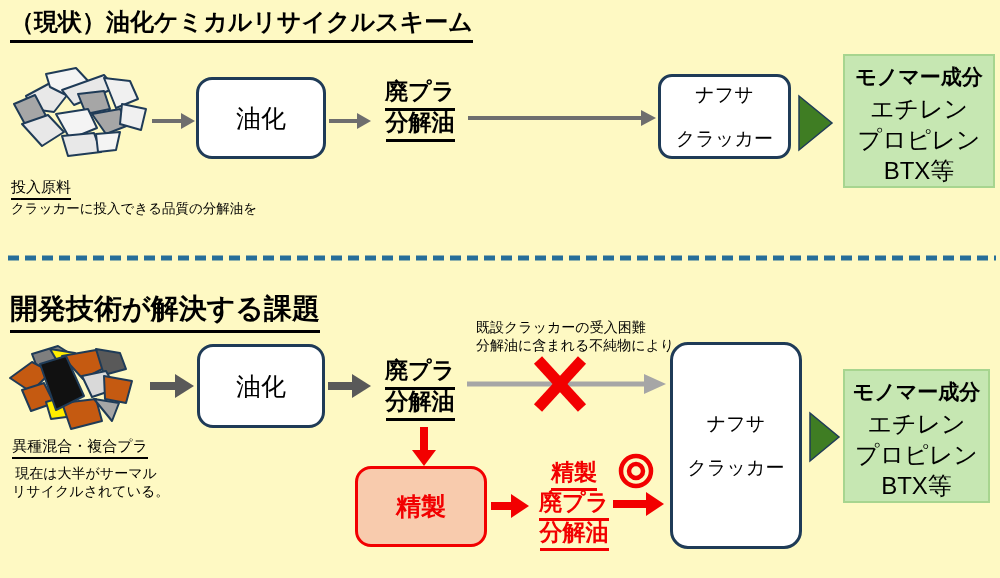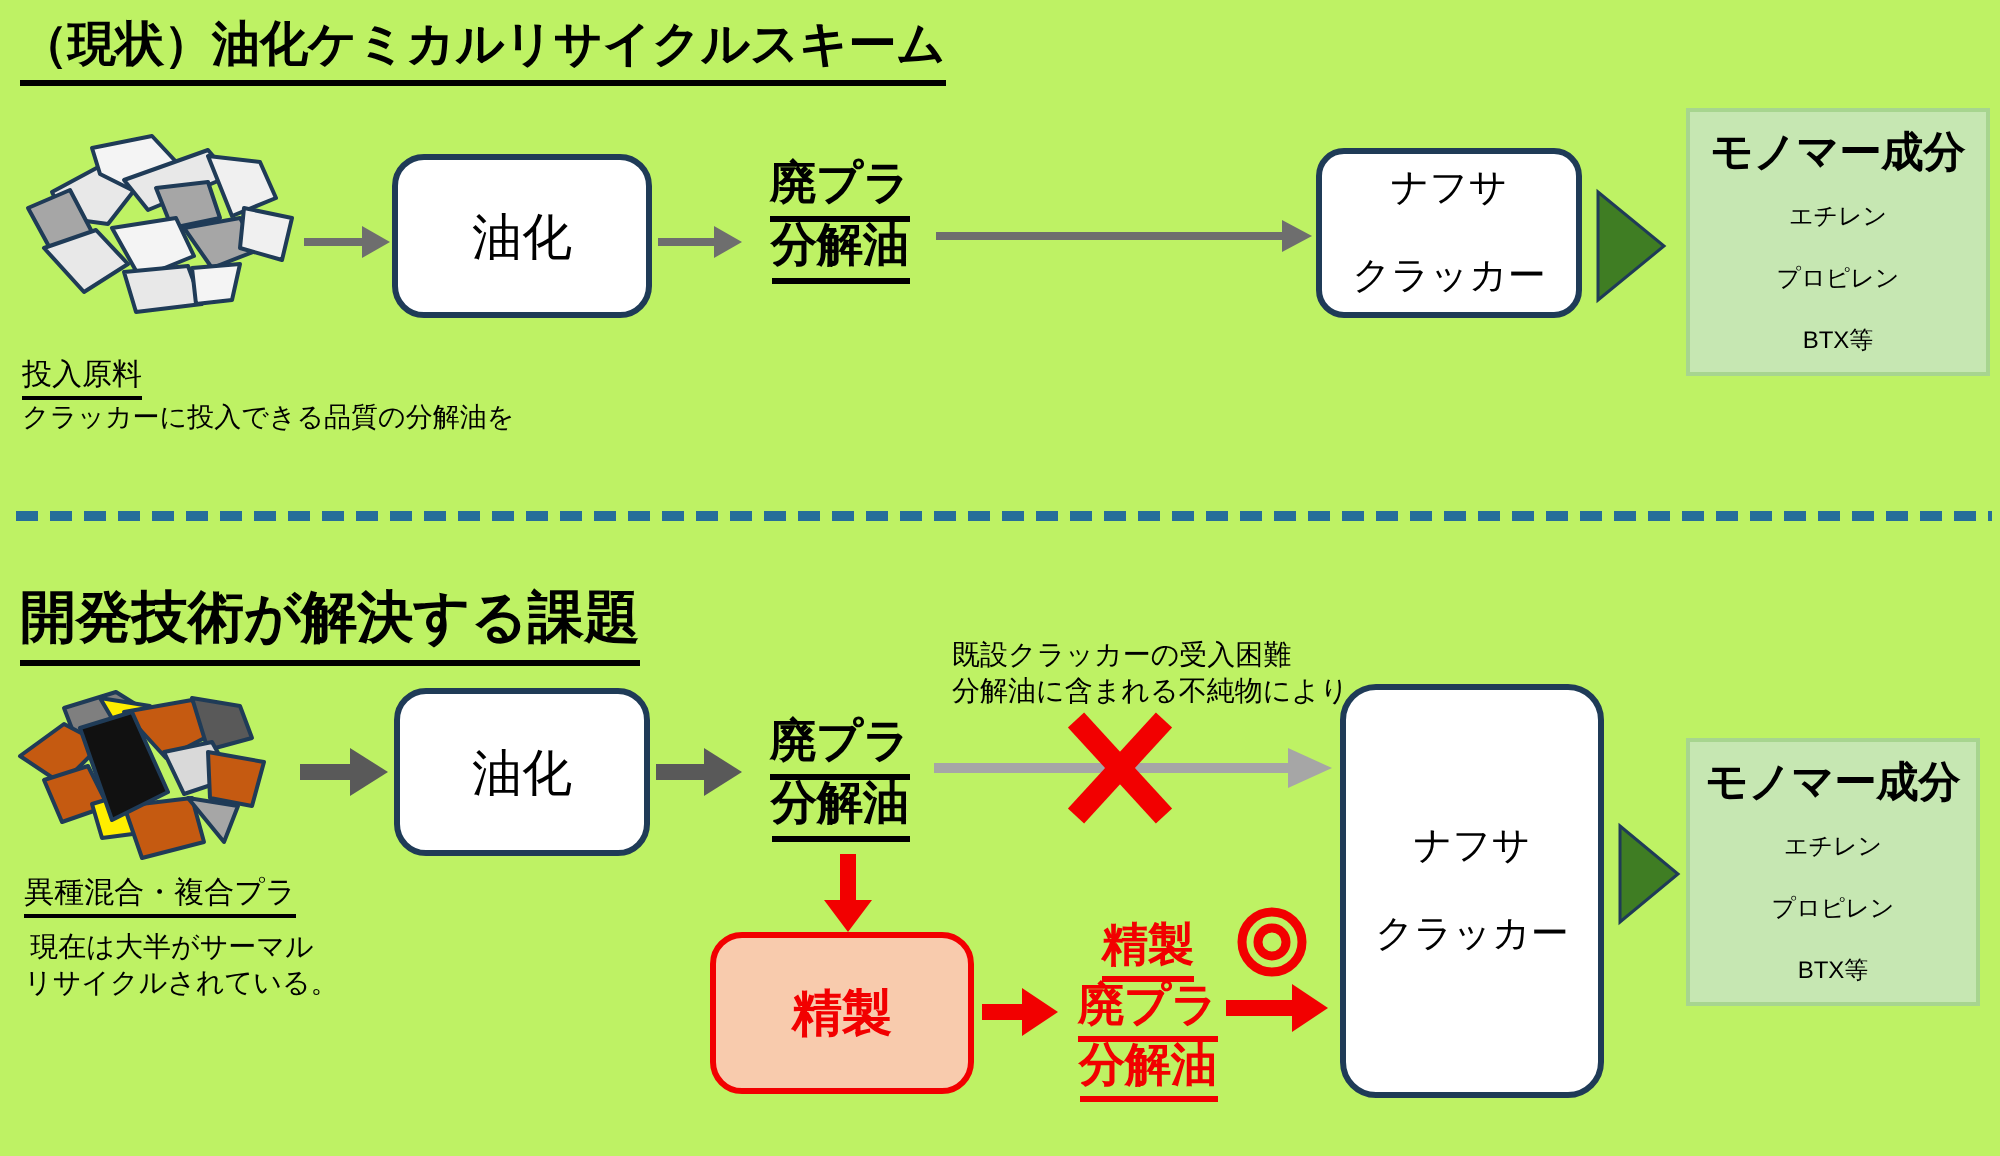--- a/index.html
+++ b/index.html
@@ -1,30 +1,30 @@
 <!DOCTYPE html>
 <html><head>
 <meta charset="utf-8">
 <style>
   html,body{margin:0;padding:0;background:#fff;}
-  .canvas{position:relative;width:1000px;height:578px;background:#bef264;
+  .canvas{position:relative;width:1000px;height:578px;background:#fef9c3;
           font-family:"Liberation Sans","DejaVu Sans",sans-serif;color:#000;overflow:hidden;}
   .abs{position:absolute;}
   svg{display:block;}
   .sec-title{font-weight:bold;white-space:nowrap;border-bottom:3px solid #000;padding-bottom:2px;}
   .t1{font-size:24px;}
   .t2{font-size:28px;}
   .navy-box{border:3px solid #1f3b57;background:#fff;border-radius:16px;
             display:flex;flex-direction:column;align-items:center;justify-content:center;text-align:center;box-sizing:border-box;}
   .proc{font-size:25px;}
   .cracker{font-size:19px;line-height:27px;gap:17px;}
   .mono-box{background:#c6e7b2;border:2px solid #a7d58f;box-sizing:border-box;
             display:flex;flex-direction:column;align-items:center;justify-content:flex-end;text-align:center;}
   .mono-title{font-weight:bold;font-size:21px;line-height:33px;}
-  .mono-item{font-size:12px;line-height:31px;}
+  .mono-item{font-size:24px;line-height:31px;}
   .oil{font-weight:bold;font-size:23px;text-align:center;}
   .oil .row{height:31px;}
   .oil .row span{display:inline-block;border-bottom:3px solid #000;padding-bottom:1px;}
   .feed-label{font-weight:normal;font-size:15px;white-space:nowrap;}
   .feed-label span{display:inline-block;border-bottom:2px solid #000;padding-bottom:1px;}
   .feed-desc{font-size:13.5px;line-height:19px;white-space:nowrap;}
   .imp-note{font-size:14px;line-height:18px;white-space:nowrap;}
   .refine-box{border:3px solid #f20000;background:#f8cbad;border-radius:16px;box-sizing:border-box;
               display:flex;align-items:center;justify-content:center;font-weight:bold;font-size:25px;color:#f20000;}
   .refine-note{font-size:15px;font-weight:bold;color:#f20000;white-space:nowrap;}

